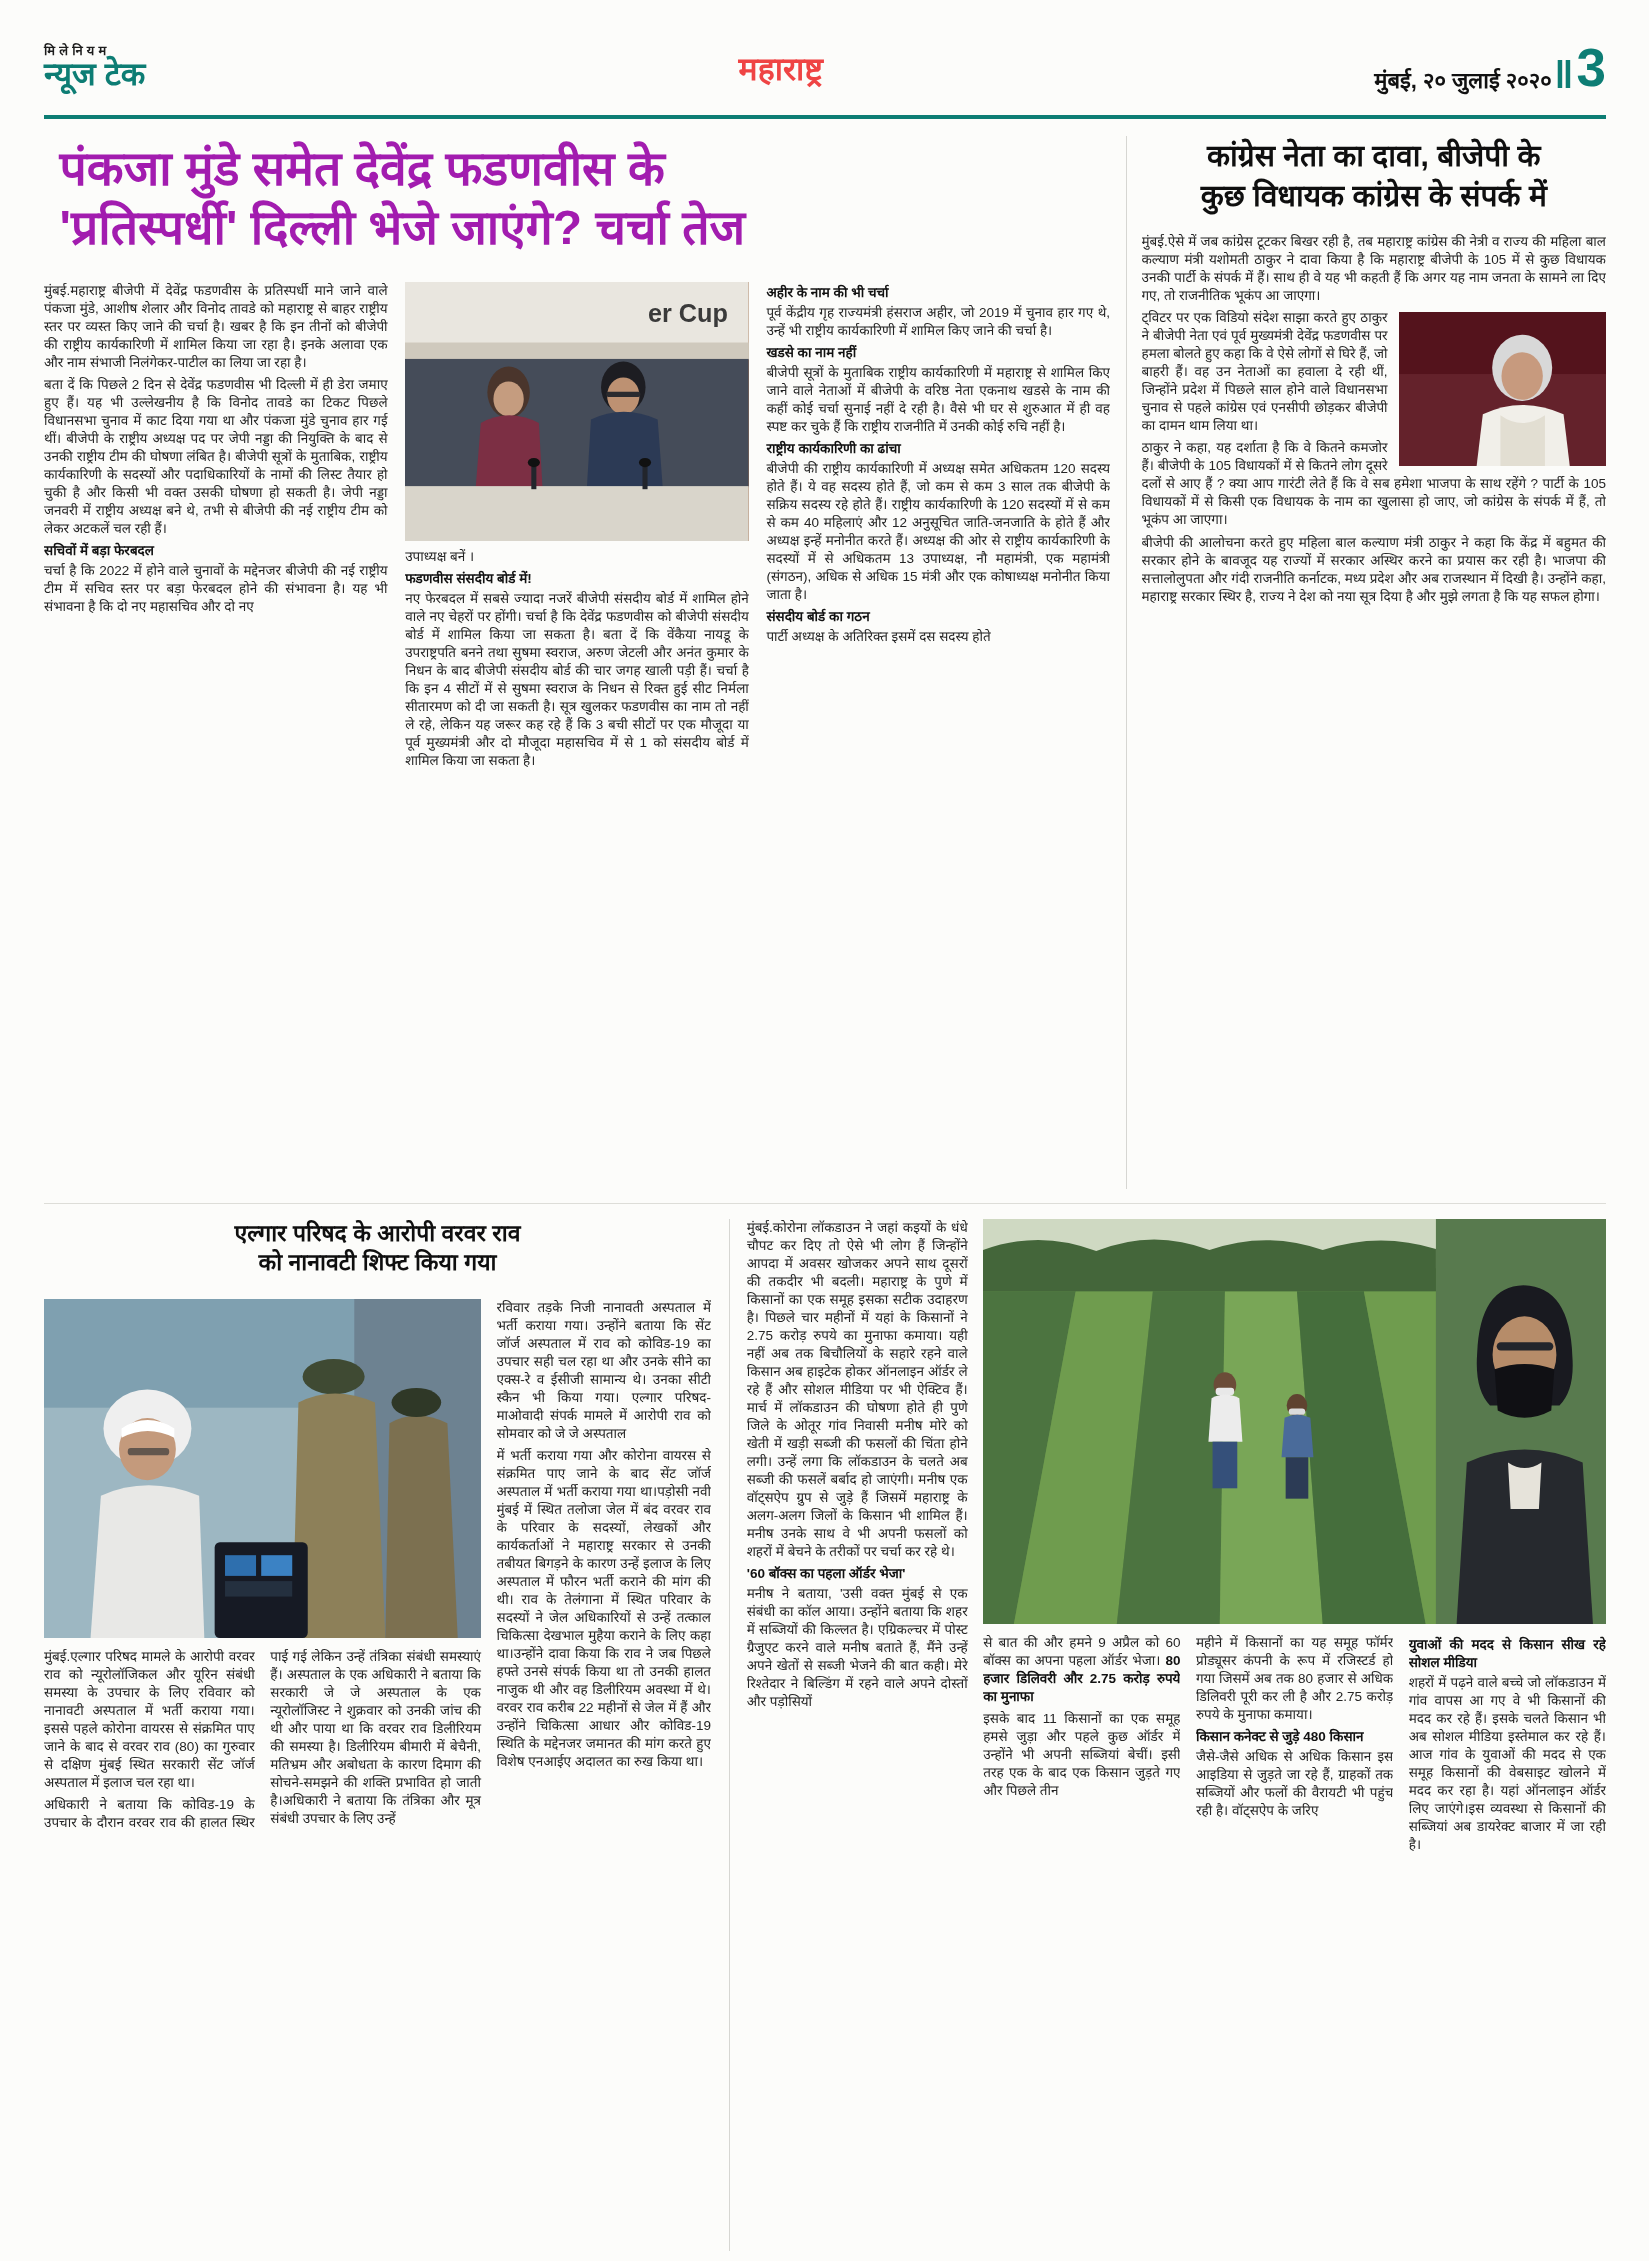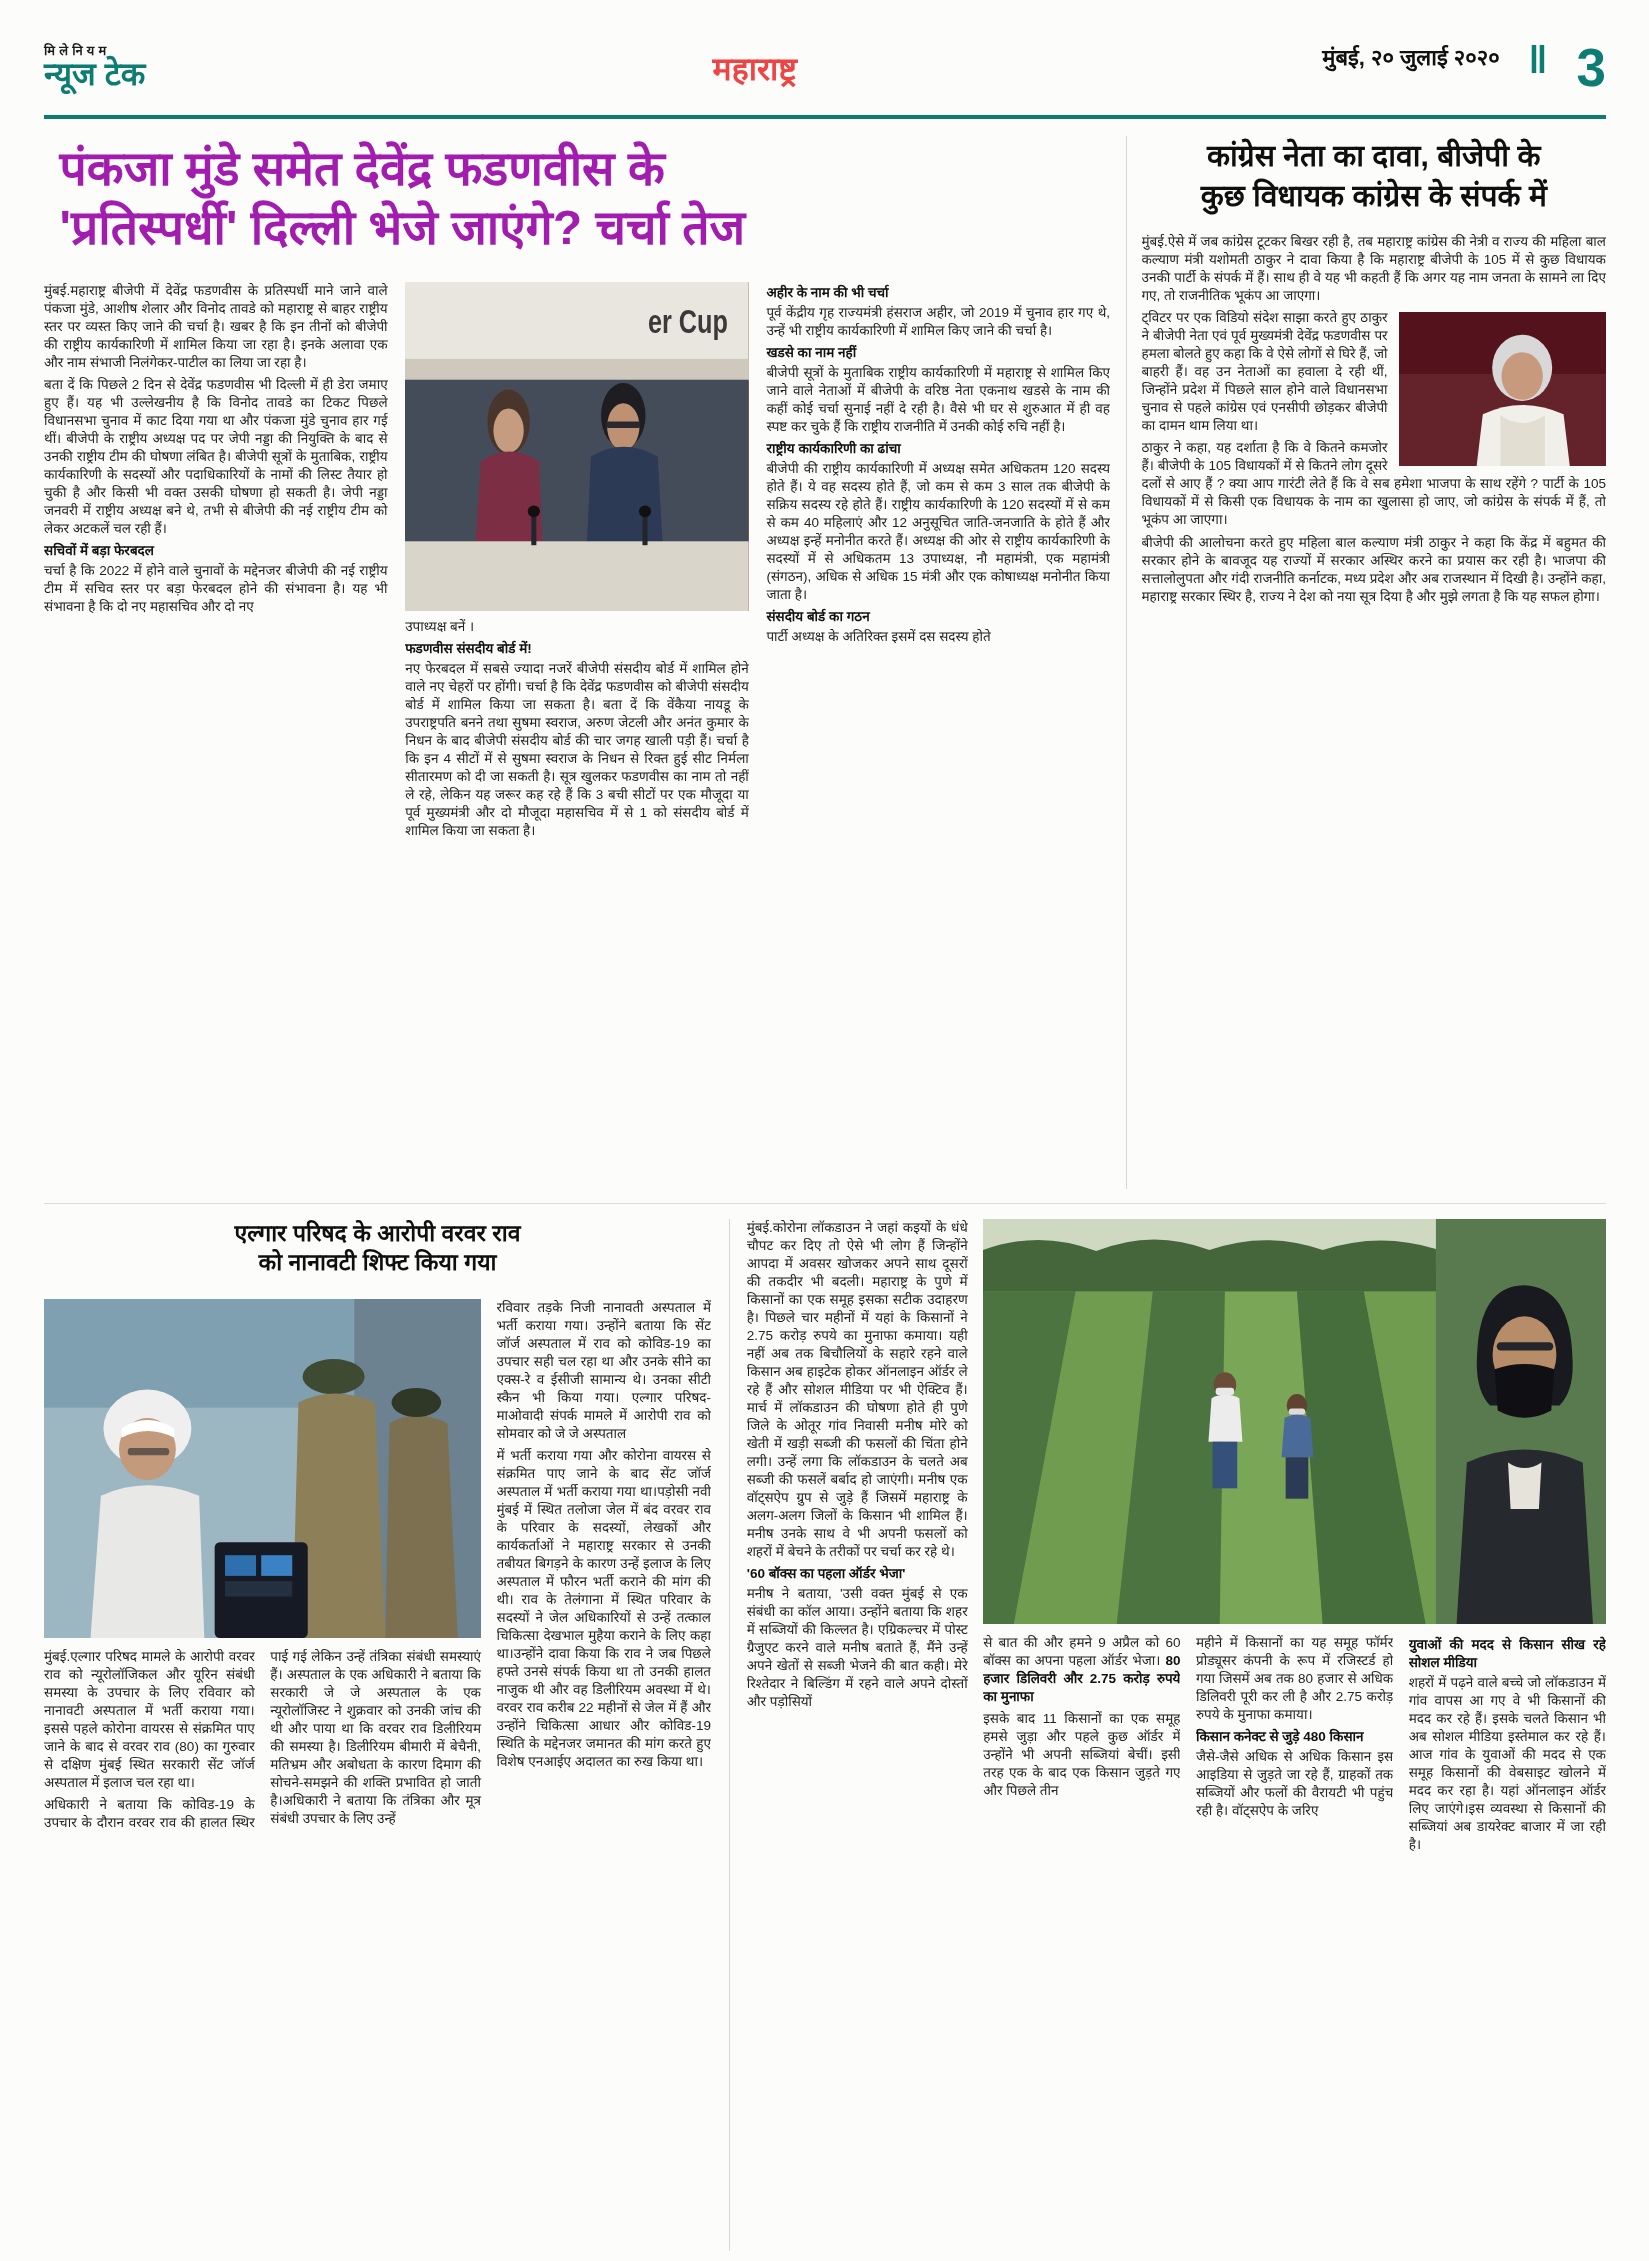--- a/index.html
+++ b/index.html
@@ -6,21 +6,21 @@
   html,body{width:1650px;background:#fcfcfa}
   body{height:2261px;font-family:"Liberation Sans","DejaVu Sans",sans-serif;color:#1d1d1d;overflow:hidden}
   .page{width:1650px;height:2261px;padding:28.5px 44px 15.5px;overflow:hidden;background:#fcfcfa}
 
   
   .masthead{display:flex;align-items:center;justify-content:space-between;height:78px}
   .logo{display:flex;flex-direction:column;line-height:1.05}
   .logo .kicker{font-size:13px;font-weight:bold;letter-spacing:4.1px;color:#1d1d1d}
   .logo .name{font-size:32px;font-weight:bold;color:#0d7d74}
   .section-title{font-size:32px;font-weight:bold;color:#ef4444;transform:translateX(21px)}
-  .dateblock{display:flex;align-items:flex-start;gap:29px}
+  .dateblock{display:flex;align-items:flex-end;gap:3px}
   .date{font-size:22px;font-weight:bold;color:#111}
   .bars{font-size:38px;font-weight:bold;color:#0d7d74;line-height:1}
   .pageno{font-size:53px;font-weight:bold;color:#0d7d74;line-height:1}
   .rule{height:4.1px;background:#0d7d74;margin:8.3px 0 17.6px}
 
   
   .body-text{font-size:13.5px;line-height:18px;text-align:justify;color:#242424}
   .body-text p{margin:0 0 4.1px}
   .sub{font-weight:bold;color:#111;display:block;margin:2.1px 0 2.1px}
   .sub-inline{font-weight:bold;color:#111}
@@ -28,21 +28,21 @@
   .photo svg{display:block;width:100%;height:100%}
 
   
   section.top{display:flex;gap:15.5px;height:1053px;overflow:hidden}
   .vdiv{width:0.5px;background:#d6d6d2;align-self:stretch}
   article.lead{width:1066px;flex:0 0 auto}
   .lead-head{font-size:48px;line-height:1.24;font-weight:bold;text-align:left;color:#a21caf;margin:2.1px 15.5px 24px}
   .lead-head span{display:block}
   .lead-cols{display:flex;gap:17.6px;height:848px;overflow:hidden}
   .lead-col{flex:1;overflow:hidden}
-  .lead-photo{width:100%;height:329px;margin-bottom:7.2px;background:#f97316}
+  .lead-photo{width:100%;height:259px;margin-bottom:7.2px;background:#f97316}
 
   article.congress{flex:1;overflow:hidden}
   .congress-head{font-size:30px;line-height:1.32;font-weight:bold;text-align:center;color:#0f0f0f;margin:0 3.1px 17.6px}
   .congress-head span{display:block}
   .congress-photo{float:right;width:207px;height:154px;margin:3.1px 0 6.2px 11.4px;background:#5a1620}
 
   
   .hdiv{height:0.5px;background:#ddddd8;margin:13.5px 0 15.5px}
   section.bottom{display:flex;gap:17.6px;height:1032px;overflow:hidden}
   article.rao{width:667px;flex:0 0 auto;overflow:hidden}

